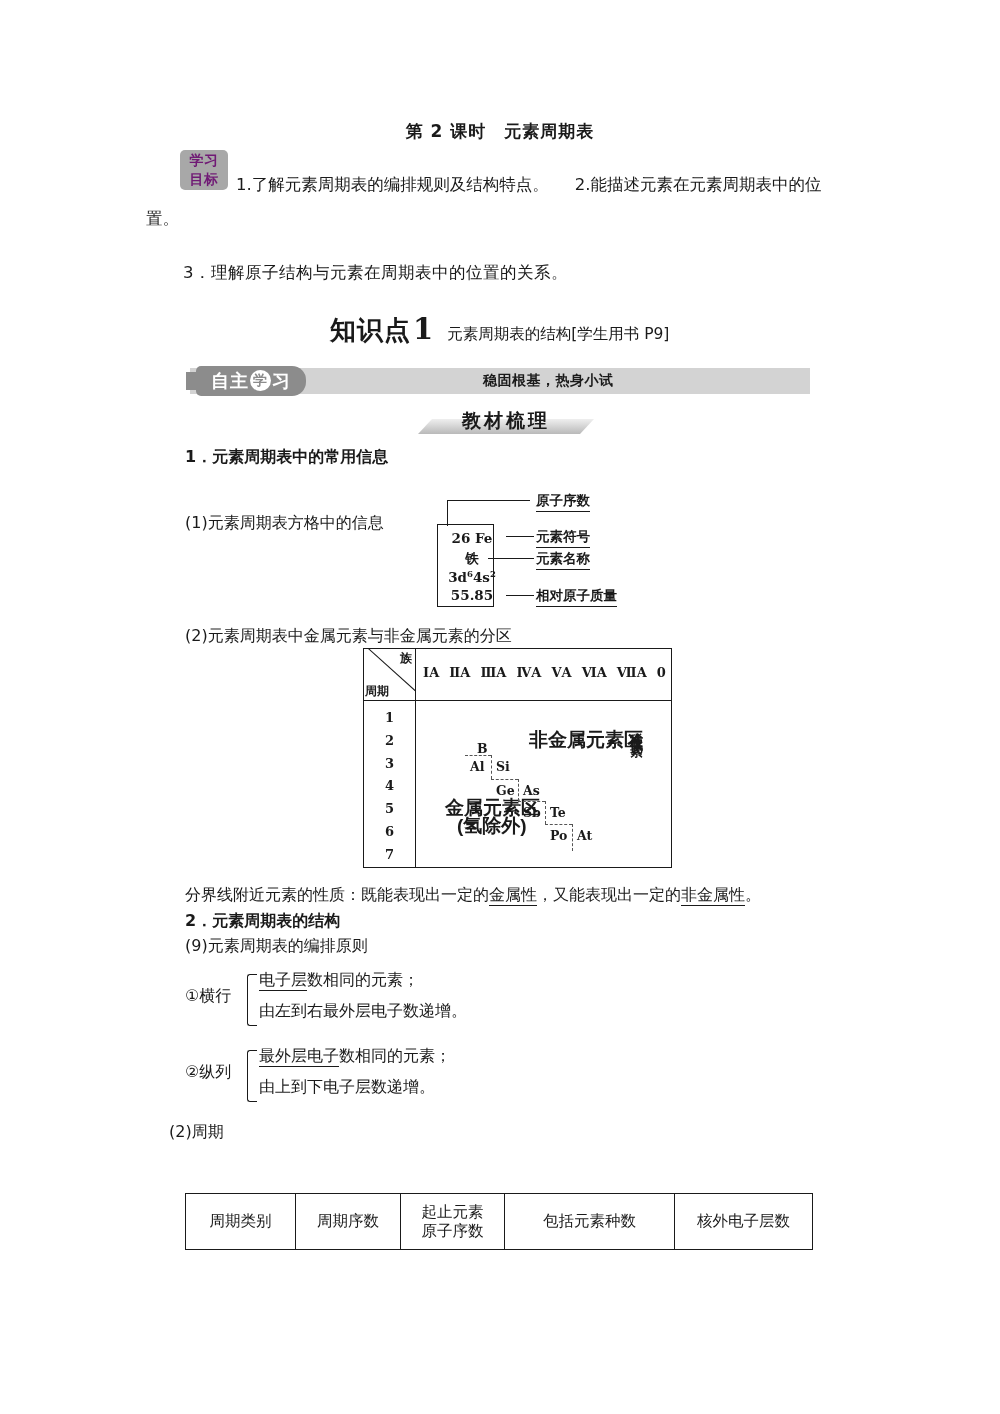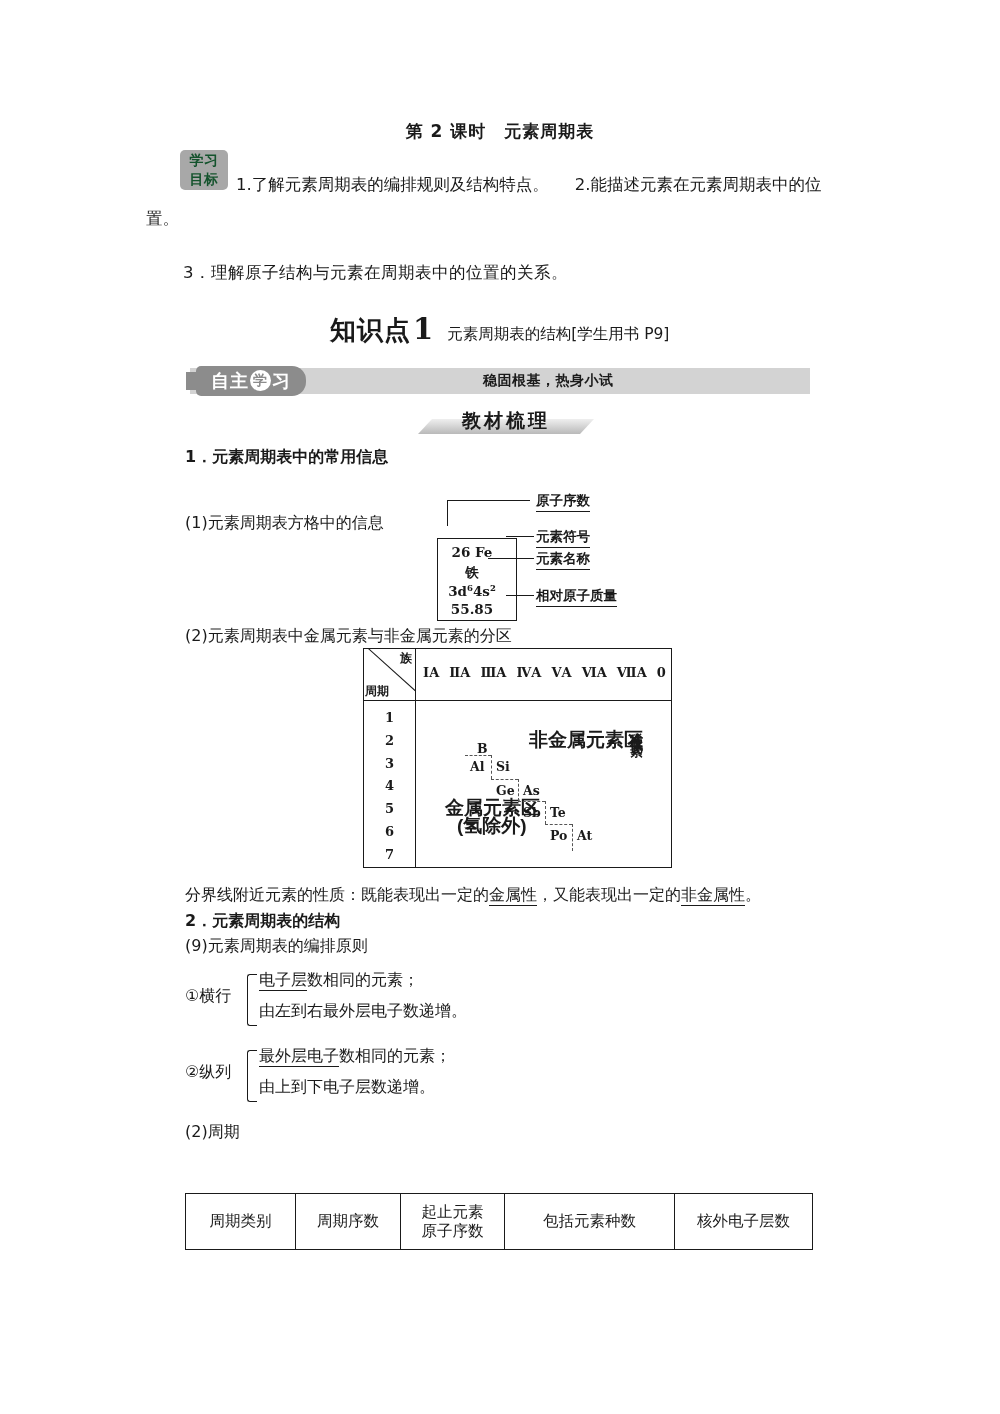--- a/index.html
+++ b/index.html
@@ -37,21 +37,21 @@
     letter-spacing: 1px;
   }
 
   
   .obj-badge {
     position: absolute;
     left: 180px; top: 150px;
     width: 48px; height: 40px;
     background: #a8a8a8;
     border-radius: 5px;
-    color: #14532d;
+    color: #701a75;
     font-size: 14px;
     font-weight: bold;
     line-height: 19px;
     text-align: center;
     padding-top: 1px;
     box-sizing: border-box;
     letter-spacing: 0.5px;
   }
   .obj-badge span { display: block; }
 
@@ -179,24 +179,23 @@
     font-size: 16px;
     letter-spacing: 0px;
   }
   .b { font-weight: bold; }
 
   
   .elem-dia { position: absolute; left: 400px; top: 488px; width: 240px; height: 130px; }
   .elem-box {
     position: absolute;
     left: 37px; top: 36px;
-    width: 80px; height: 83px;
+    width: 57px; height: 83px;
     border: 1.6px solid #1a1a1a;
     box-sizing: border-box;
-    margin-top: 14px;
   }
   .elem-box div { text-align: center; font-size: 13.5px; font-weight: bold; }
   .e-num  { position: absolute; left: 0; top: 5px;  width: 68px; }
   .e-name { position: absolute; left: 0; top: 25px; width: 68px; }
   .e-cfg  { position: absolute; left: 0; top: 44px; width: 68px; font-size: 12.5px; }
   .e-mass { position: absolute; left: 0; top: 62px; width: 68px; }
   .lead { position: absolute; background: #1a1a1a; }
   .elab {
     position: absolute;
     font-size: 13.5px;
@@ -456,21 +455,21 @@
     <div class="brace-r2 cn">由左到右最外层电子数递增。</div>
   </div>
 
   <div class="brace-blk" style="left:185px; top:1046px;">
     <div class="brace-lbl cn">②纵列</div>
     <div class="brace-mark"></div>
     <div class="brace-r1 cn"><span class="u">最外层电子</span><span>数相同的元素；</span></div>
     <div class="brace-r2 cn">由上到下电子层数递增。</div>
   </div>
 
-  <div class="p cn" style="left:185px; top:1122px;text-align:right;">(2)周期</div>
+  <div class="p cn" style="left:169px; top:1122px;text-align:right;">(2)周期</div>
 
   <div class="btable">
     <div class="cell" style="width:110px;">周期类别</div>
     <div class="cell" style="width:105px;">周期序数</div>
     <div class="cell" style="width:104px; flex-direction:column;">
       <span>起止元素</span>
       <span>原子序数</span>
     </div>
     <div class="cell" style="width:170px;">包括元素种数</div>
     <div class="cell" style="flex:1;">核外电子层数</div>

